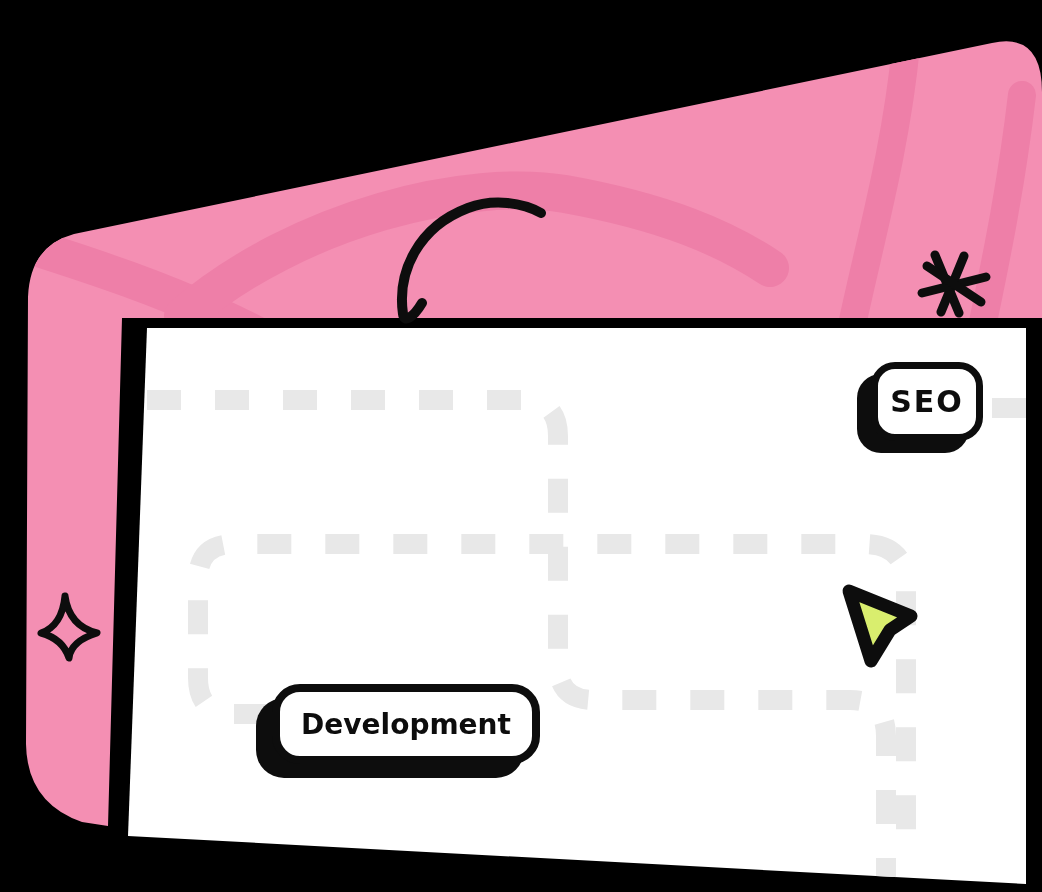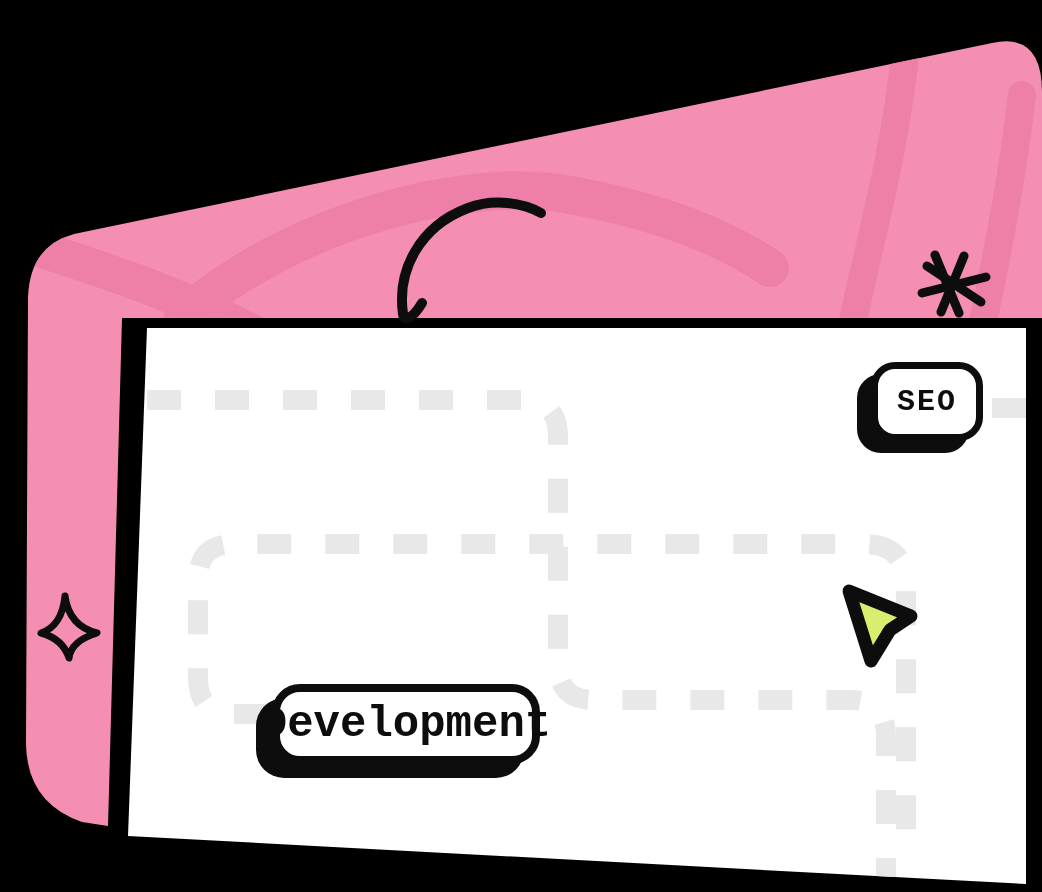--- a/index.html
+++ b/index.html
@@ -9,33 +9,33 @@
   html,body{margin:0;padding:0;background:var(--bg);}
   .stage{
     position:relative;width:1042px;height:892px;overflow:hidden;
     background:var(--bg);
     font-family:"DejaVu Sans","Liberation Sans",sans-serif;
   }
   .stage svg{position:absolute;left:0;top:0;}
   .tag{
     position:absolute;display:flex;align-items:center;justify-content:center;
     box-sizing:border-box;background:var(--card);border:7px solid var(--ink);
-    color:var(--ink);font-weight:bold;white-space:nowrap;z-index:2;font-family:Liberation Mono, monospace;
+    color:var(--ink);font-weight:bold;white-space:nowrap;z-index:2;
   }
   .tag-seo{
     left:871px;top:362px;width:112px;height:79px;border-radius:24px;
     box-shadow:-14px 12px 0 var(--ink);font-size:30px;letter-spacing:2px;
   }
   .tag-ce{
     left:398px;top:491px;width:437px;height:87px;border-radius:30px;border-width:8px;
     background:var(--lime);box-shadow:-10px 13px 0 var(--ink);font-size:33px;
   }
   .tag-dev{
     left:272px;top:684px;width:268px;height:80px;border-radius:28px;border-width:8px;
-    box-shadow:-16px 14px 0 var(--ink);font-size:44px;
+    box-shadow:-16px 14px 0 var(--ink);font-size:28px;
   }
 </style>
 </head>
 <body>
 
 <div class="stage">
 
   <svg width="1042" height="892" viewBox="0 0 1042 892">
     <defs>
       <clipPath id="clip-pink">

